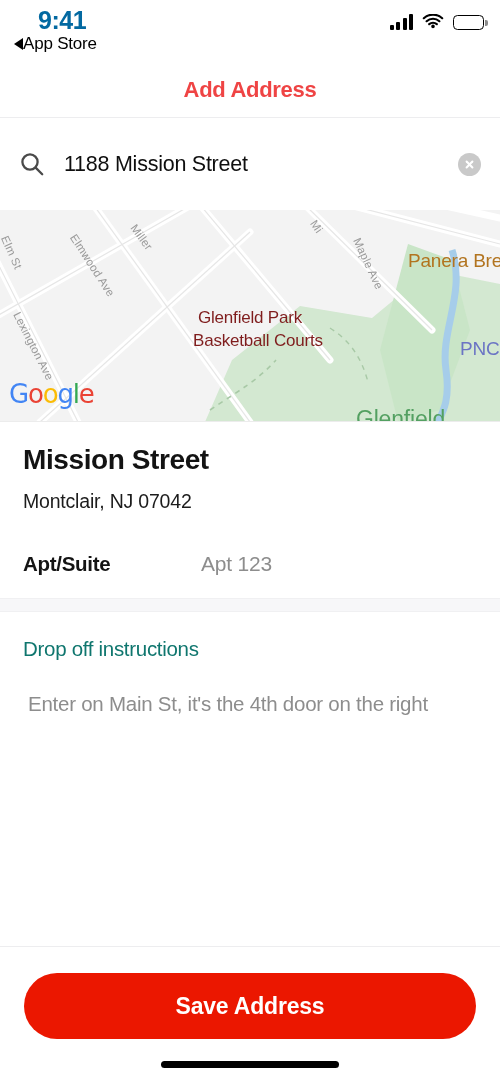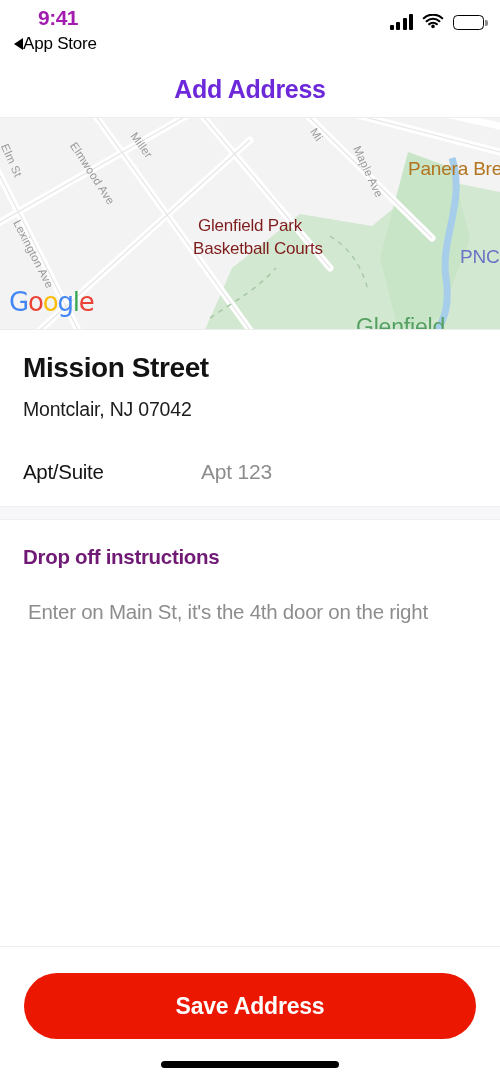--- a/index.html
+++ b/index.html
@@ -20,24 +20,24 @@
 
   
   .statusbar {
     position: relative;
     height: 62px;
     width: 100%;
   }
   .status-time {
     position: absolute;
     left: 38px; top: 6px;
-    font-size: 21px;
+    font-size: 25px;
     font-weight: 700;
     letter-spacing: -0.5px;
-    color: #a21caf;
+    color: #0369a1;
   }
   .status-back {
     position: absolute;
     left: 14px; top: 34px;
     font-size: 17px;
     font-weight: 500;
     color: #000;
     display: flex;
     align-items: center;
     letter-spacing: -0.2px;
@@ -86,23 +86,23 @@
   
   .navbar {
     height: 56px;
     display: flex;
     align-items: center;
     justify-content: center;
     border-bottom: 1px solid #ededef;
     background: #fff;
   }
   .nav-title {
-    font-size: 25px;
-    font-weight: 700;
-    color: #6d28d9;
+    font-size: 22px;
+    font-weight: 700;
+    color: #ef4444;
     letter-spacing: -0.3px;
   }
 
   
   .searchbar {
     height: 92px;
     display: flex;
     align-items: center;
     padding: 0 18px 0 19px;
     background: #fff;
@@ -193,43 +193,43 @@
     font-weight: 400;
   }
   .field-row {
     display: flex;
     align-items: baseline;
     margin-top: 39px;
     padding-bottom: 22px;
   }
   .field-label {
     font-size: 20.5px;
-    font-weight: 400;
+    font-weight: 700;
     color: #141414;
     letter-spacing: -.3px;
     width: 178px;
     flex: 0 0 178px;
   }
   .field-value {
     font-size: 21px;
     color: #8d8d8d;
     letter-spacing: -.2px;
   }
 
   .band {
     height: 14px;
     background: #f7f7f9;
     border-top: 1px solid #f0f0f2;
     border-bottom: 1px solid #f0f0f2;
   }
 
   .dropoff-title {
     font-size: 20.5px;
-    font-weight: 700;
-    color: #701a75;
+    font-weight: 400;
+    color: #0f766e;
     letter-spacing: -.3px;
     padding-top: 25px;
   }
   .dropoff-value {
     font-size: 20.5px;
     color: #8d8d8d;
     letter-spacing: -.25px;
     padding-top: 31px;
     padding-left: 5px;
   }
@@ -294,20 +294,33 @@
         <path d="M1.8 4.2a13.8 13.8 0 0 1 18.4 0" stroke="#000" stroke-width="2.2" fill="none" stroke-linecap="round"></path>
       </svg>
       <span class="batt"><span class="fill"></span></span>
     </div>
   </div>
 
   <div class="navbar">
     <div class="nav-title">Add Address</div>
   </div>
 
+  <div class="searchbar">
+    <svg class="search-icon" viewBox="0 0 26 26">
+      <circle cx="11" cy="11" r="7.6" stroke="#4a4a4a" stroke-width="2.3" fill="none"></circle>
+      <line x1="16.6" y1="16.6" x2="23.2" y2="23.2" stroke="#4a4a4a" stroke-width="2.3" stroke-linecap="round"></line>
+    </svg>
+    <div class="search-value" placeholder="Enter address">1188 Mission Street</div>
+    <div class="clear-btn">
+      <svg width="13" height="13" viewBox="0 0 13 13">
+        <line x1="3.6" y1="3.6" x2="9.4" y2="9.4" stroke="#fff" stroke-width="2.1" stroke-linecap="round"></line>
+        <line x1="9.4" y1="3.6" x2="3.6" y2="9.4" stroke="#fff" stroke-width="2.1" stroke-linecap="round"></line>
+      </svg>
+    </div>
+  </div>
 
   <div class="map">
     <svg class="mapcanvas" width="500" height="212" viewBox="0 0 500 212">
       <rect x="0" y="0" width="500" height="212" fill="#f3f3f3"></rect>
 
       <path d="M232 150 L300 96 L372 108 L430 60 L500 74 L500 212 L205 212 Z" fill="#d3e8d1"></path>
       <path d="M408 34 L452 50 L470 120 L440 200 L398 212 L380 140 Z" fill="#c9e5c7"></path>
 
       <path d="M452 40 C466 84, 440 120, 446 160 C450 188, 444 200, 438 212" stroke="#a6cdea" stroke-width="7" fill="none"></path>
 

